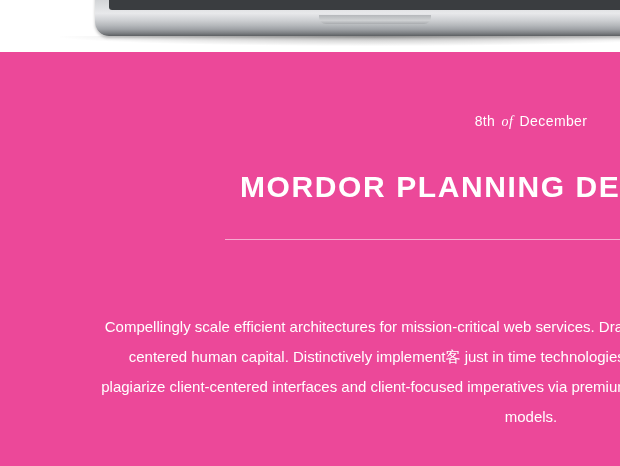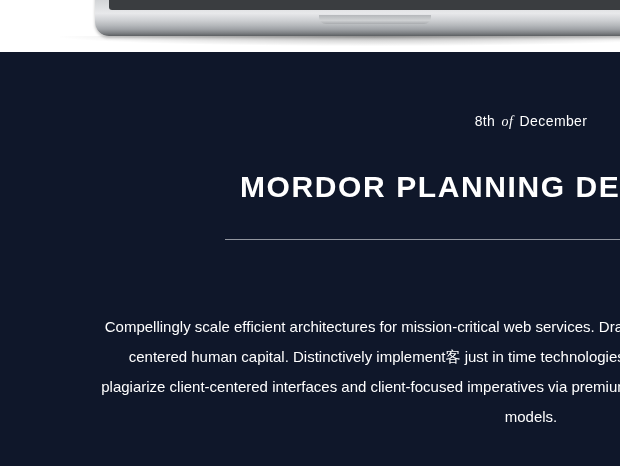--- a/index.html
+++ b/index.html
@@ -90,21 +90,21 @@
     background: #ffffff;
   }
 
   
   .article {
     position: absolute;
     left: 0;
     top: 52px;
     width: 620px;
     height: 414px;
-    background: #0f172a;
+    background: #ec4899;
   }
   .date {
     position: absolute;
     top: 61px;
     left: 0;
     width: 1062px;
     text-align: center;
     color: #ffffff;
     font-size: 14px;
     letter-spacing: 0.4px;

